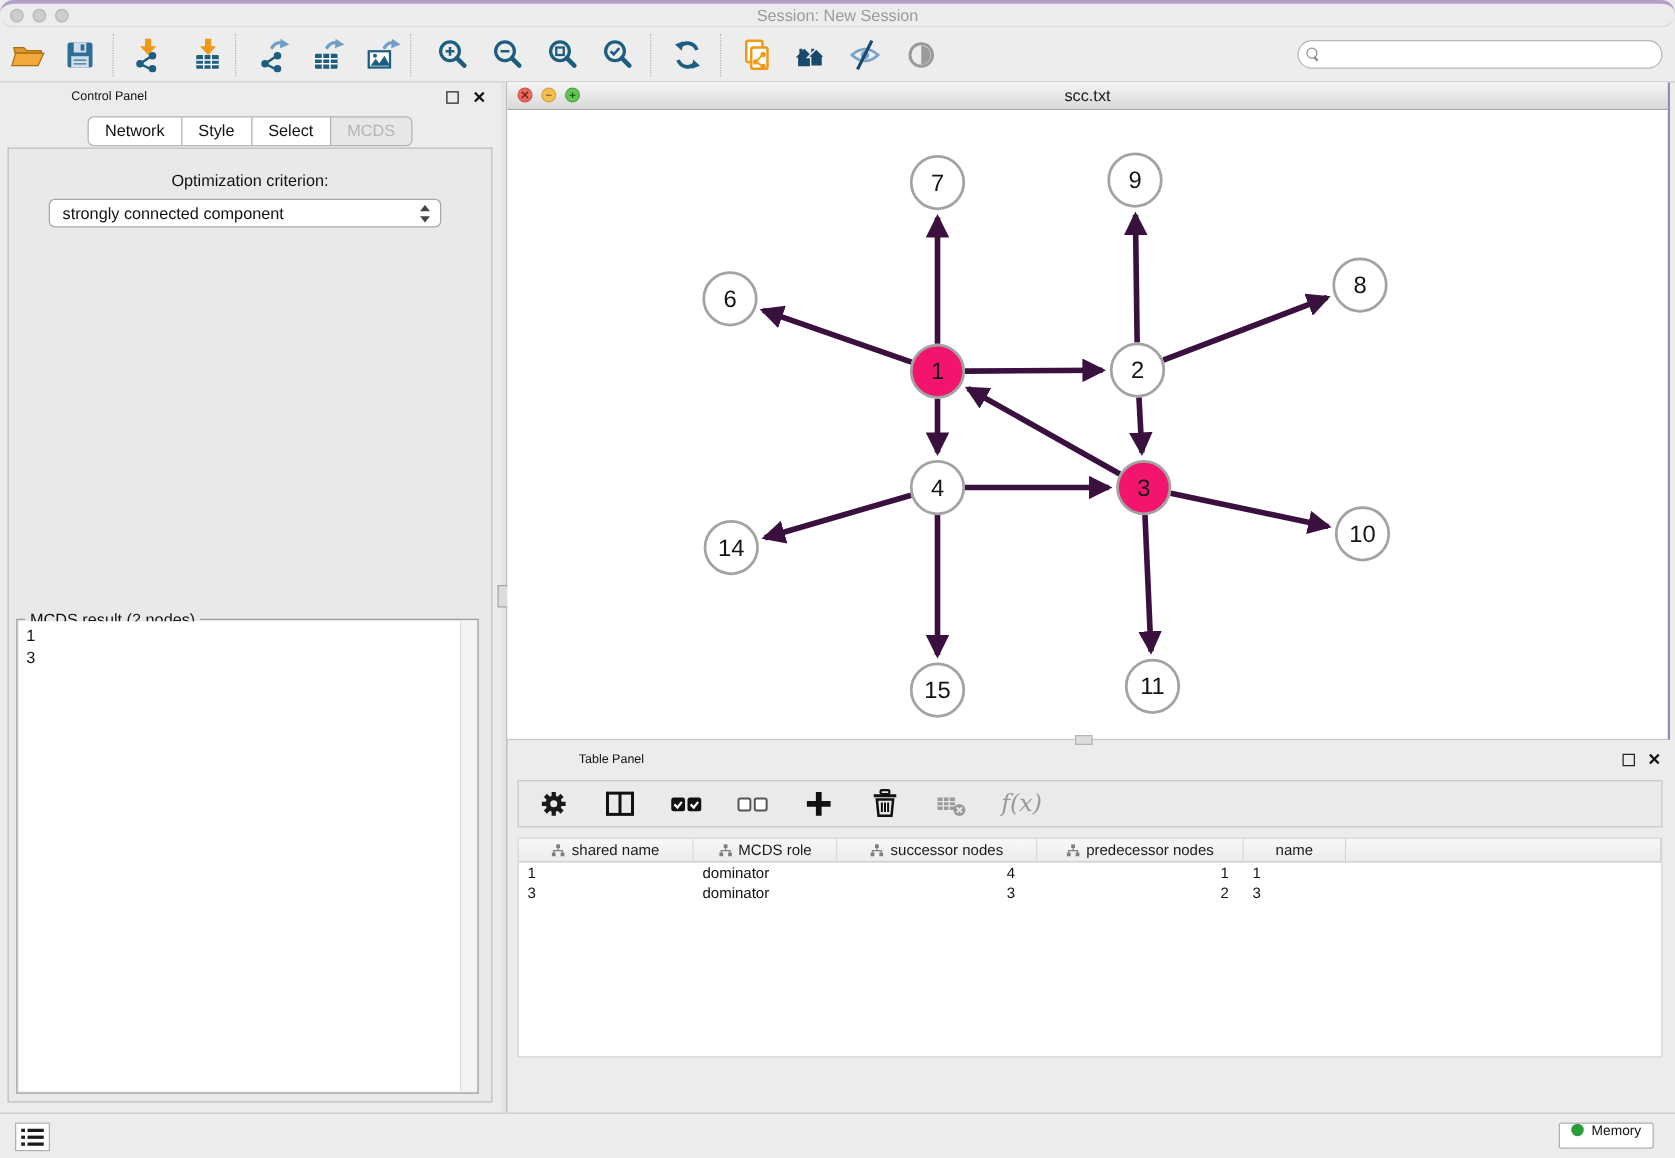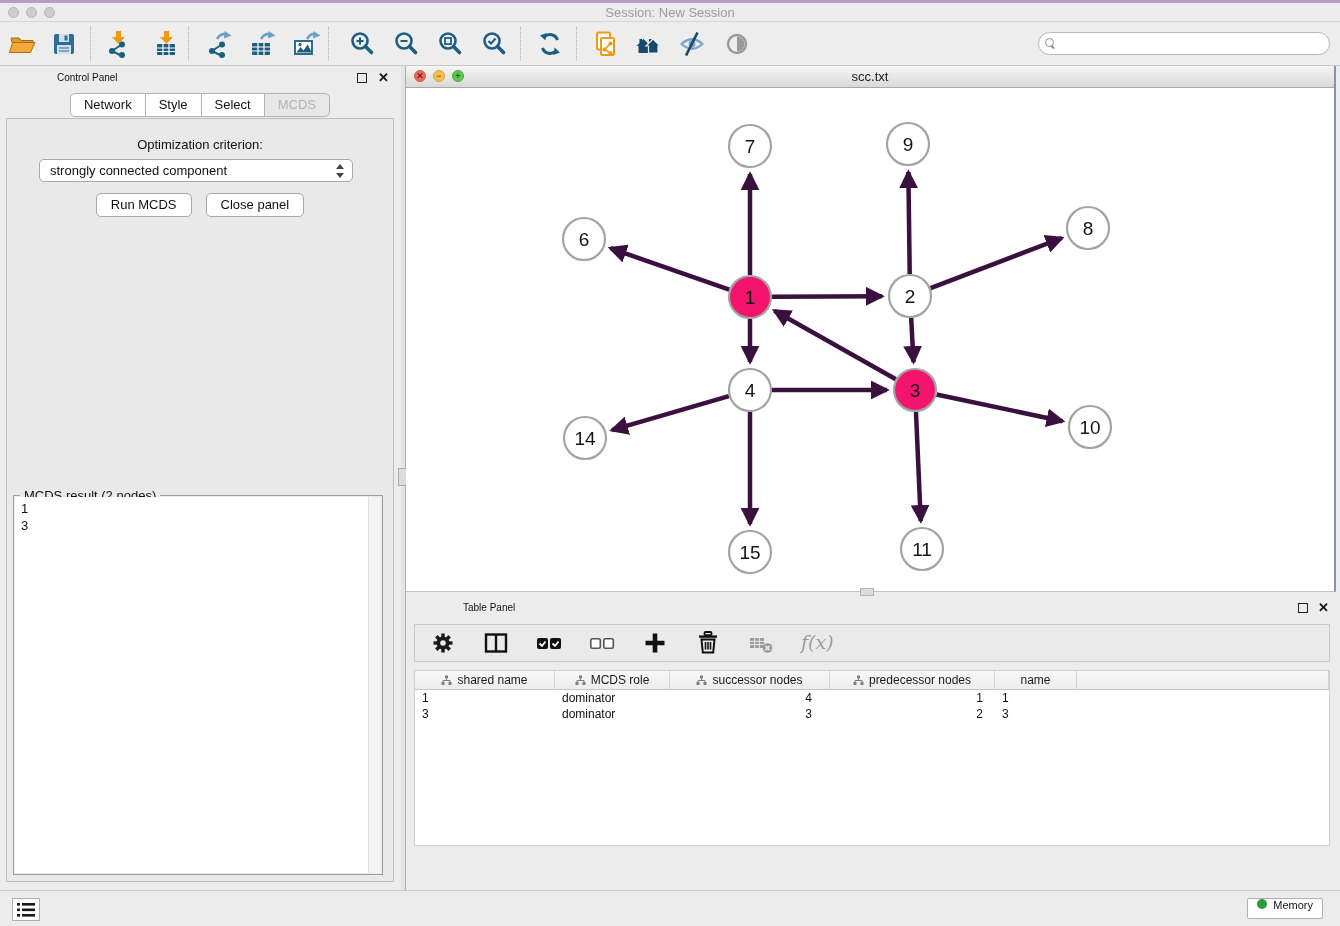--- a/index.html
+++ b/index.html
@@ -1,21 +1,21 @@
 <!DOCTYPE html>
 <html><head>
 <meta charset="utf-8">
 <style>
   * { box-sizing: border-box; margin: 0; padding: 0; }
   html,body { width:1340px; height:926px; overflow:hidden; }
   body { font-family:"Liberation Sans", sans-serif; background:#ececec; position:relative; }
   .window { position:absolute; inset:0; }
 
   
-  .titlebar { position:absolute; left:0; top:0; width:1340px; height:22px; background:#ececec; border-top:3px solid #b49fc6; border-bottom:1px solid #d6d6d6; }
+  .titlebar { position:absolute; left:0; top:0; width:1340px; height:22px; background:#ececec; border-top:3px solid #b49fc6; border-bottom:1px solid #d6d6d6;border-radius:11px; }
   .traffic { position:absolute; left:8px; top:4px; display:flex; gap:7px; }
   .traffic .dot { width:11px; height:11px; border-radius:50%; background:#cdcdcd; border:1px solid #b6b6b6; }
   .tb-title { position:absolute; left:0; right:0; top:2px; text-align:center; font-size:13px; color:#9b9b9b; }
 
   
   .toolbar { position:absolute; left:0; top:22px; width:1340px; height:44px; background:#ededed; border-bottom:1px solid #c9c9c9; }
   .tbtn { position:absolute; top:4px; width:36px; height:36px; display:flex; align-items:center; justify-content:center; }
   .sep { position:absolute; top:5px; height:34px; width:0; border-left:1px dotted #b3b3b3; }
   .searchbox { position:absolute; right:10px; top:10px; width:292px; height:23px; background:#fff; border:1px solid #b7b7b7; border-radius:12px; display:flex; align-items:center; padding-left:6px; }
   .searchbox input { border:none; outline:none; flex:1; height:18px; font-size:12px; background:transparent; }
@@ -251,24 +251,20 @@
       <div class="tab first">Network</div>
       <div class="tab">Style</div>
       <div class="tab">Select</div>
       <div class="tab last active">MCDS</div>
     </div>
     <div class="cp-body">
       <div class="opt-label">Optimization criterion:</div>
       <div class="dropdown">
         <span>strongly connected component</span>
         <span class="dd-arrows"></span>
-      </div>
-      <div class="cp-buttons">
-        <button class="btn">Run MCDS</button>
-        <button class="btn">Close panel</button>
       </div>
       <div class="result-group">
         <div class="result-legend">MCDS result (2 nodes)</div>
         <div class="result-inner">
           <div class="result-lines">
               <div>1</div>
               <div>3</div>
             </div>
           <div class="result-scroll"></div>
         </div>

